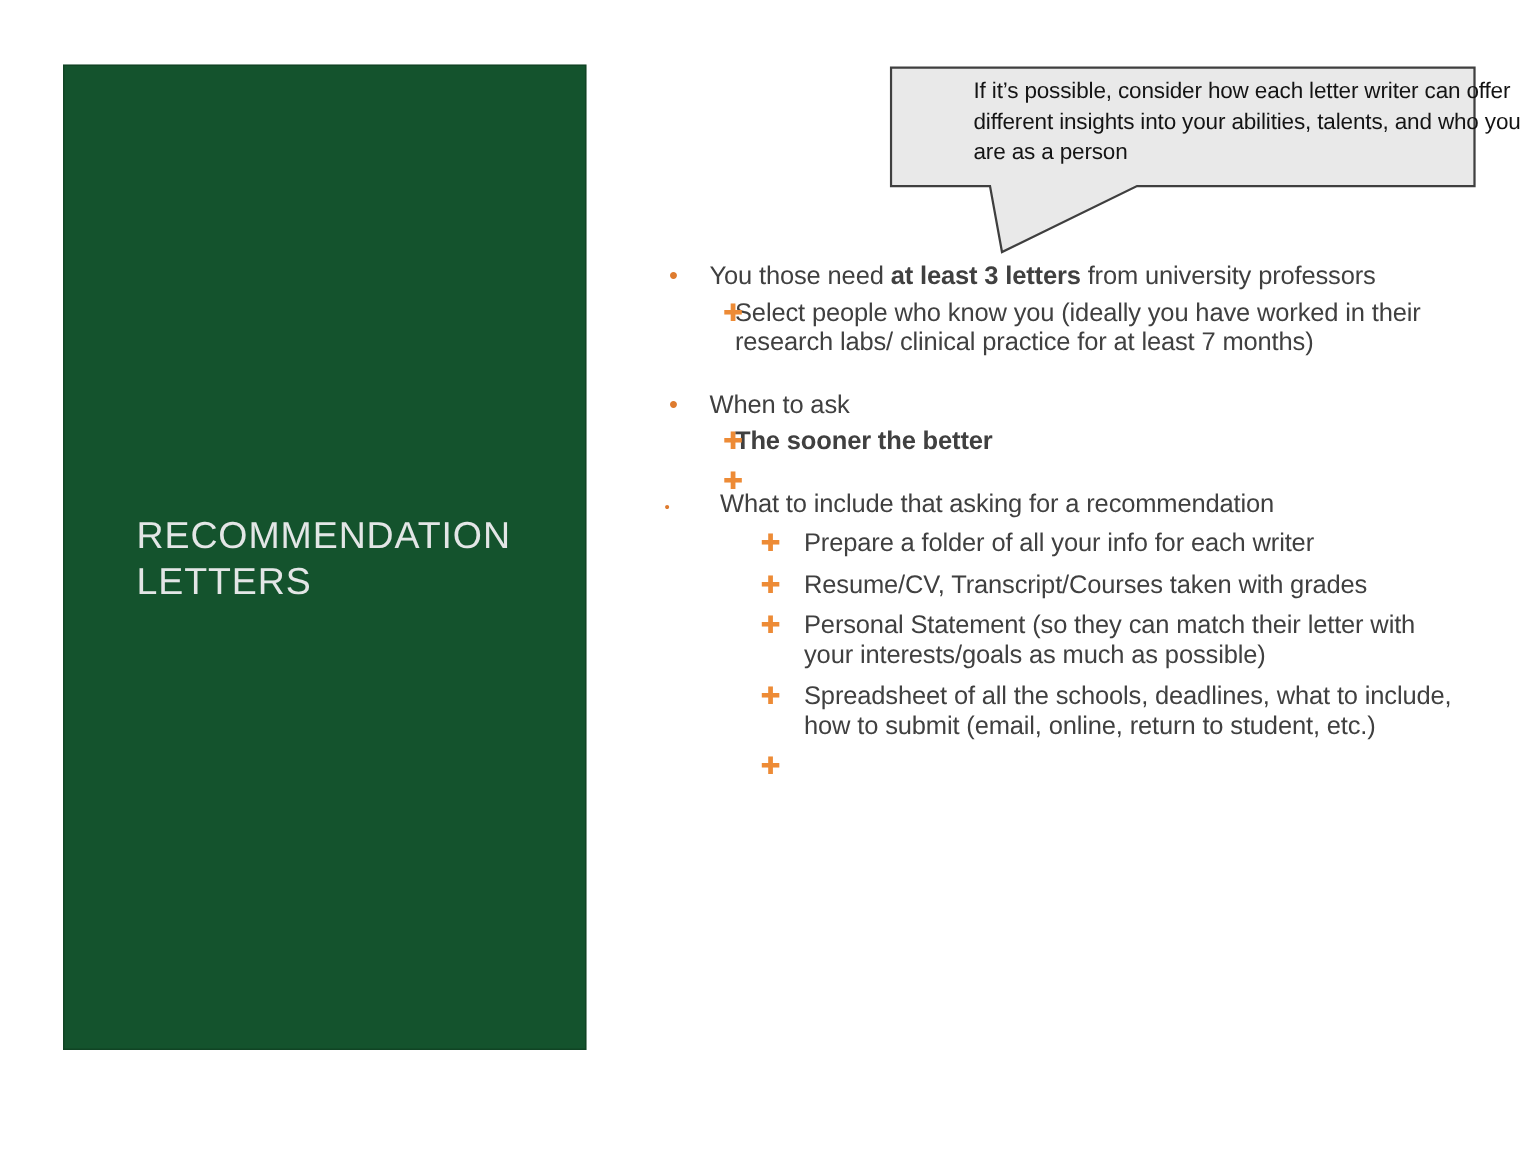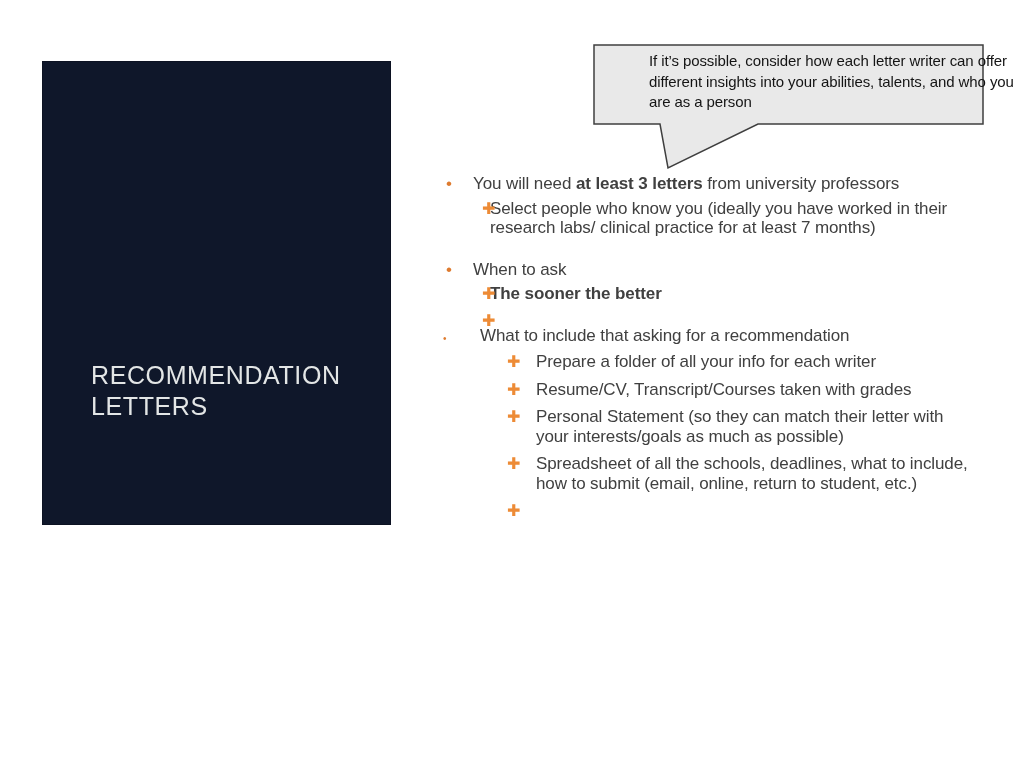--- a/index.html
+++ b/index.html
@@ -2,22 +2,22 @@
 <html><head>
 <meta charset="utf-8">
 <style>
   html,body{margin:0;padding:0;background:#ffffff;}
   .slide{
     position:relative;width:1024px;height:768px;background:#ffffff;overflow:hidden;
     font-family:"Liberation Sans","DejaVu Sans",sans-serif;
   }
   
   .panel{
-    position:absolute;left:42px;top:61px;width:349px;height:464px;
-    background:#0f172a;border:1px solid rgba(0,0,0,0.18);box-sizing:border-box;
+    position:absolute;left:42px;top:43px;width:349px;height:657px;
+    background:#14532d;border:1px solid rgba(0,0,0,0.18);box-sizing:border-box;
   }
   .panel-title{
     position:absolute;left:48px;top:298px;width:272px;
     color:#E3E6E6;font-size:25px;line-height:31px;letter-spacing:0.6px;
     font-weight:400;
   }
   
   .callout-svg{position:absolute;left:593px;top:44px;width:393px;height:130px;}
   .callout-text{
     position:absolute;left:605px;top:51px;width:366px;
@@ -62,21 +62,21 @@
   <svg class="callout-svg" viewBox="0 0 393 130" xmlns="http://www.w3.org/2000/svg">
     <path d="M1 1 H390 V80 H165 L75 124 L67 80 H1 Z" fill="#E9E9E9" stroke="#3F3F3F" stroke-width="1.5" stroke-linejoin="miter"></path>
   </svg>
   <div class="callout-text">If it’s possible, consider how each letter writer can offer different insights into your abilities, talents, and who you are as a person</div>
 
   <div class="content">
 
     <div class="group">
       <div class="g-head">
         <span class="dot">•</span>
-        <span><span>You will need </span><b>at least 3 letters</b><span> from university professors</span></span>
+        <span><span>You those need </span><b>at least 3 letters</b><span> from university professors</span></span>
       </div>
       <div class="sub tight">
         <span class="plus">✚</span>
         <span>Select people who know you (ideally you have worked in their research labs/ clinical practice for at least 7 months)</span>
       </div>
     </div>
 
     <div class="group">
       <div class="g-head">
         <span class="dot">•</span>

